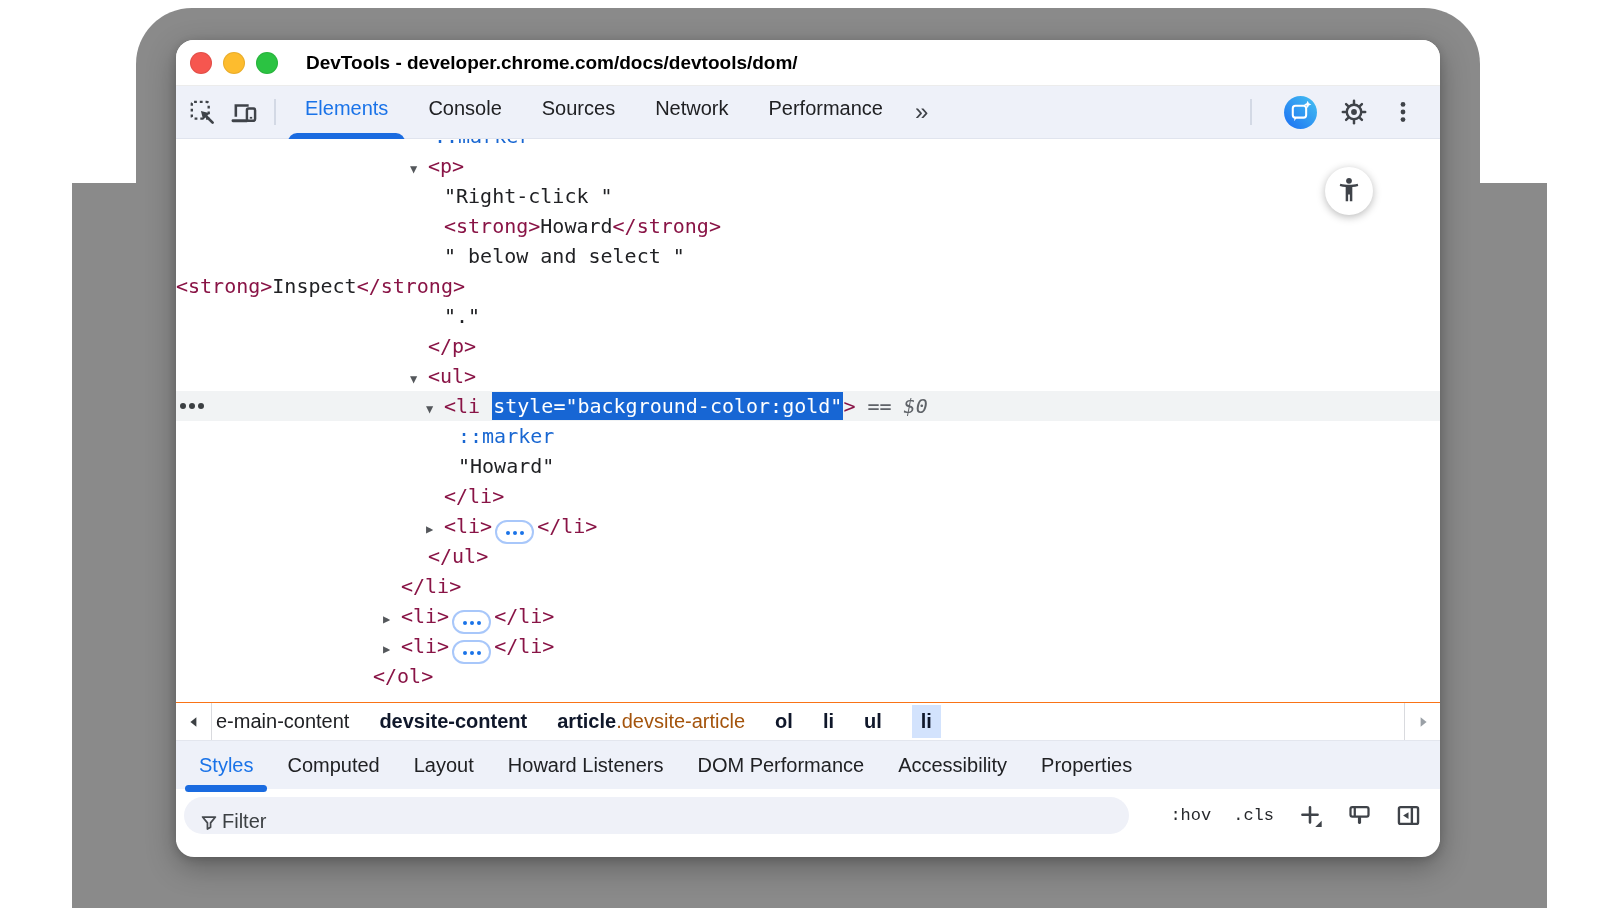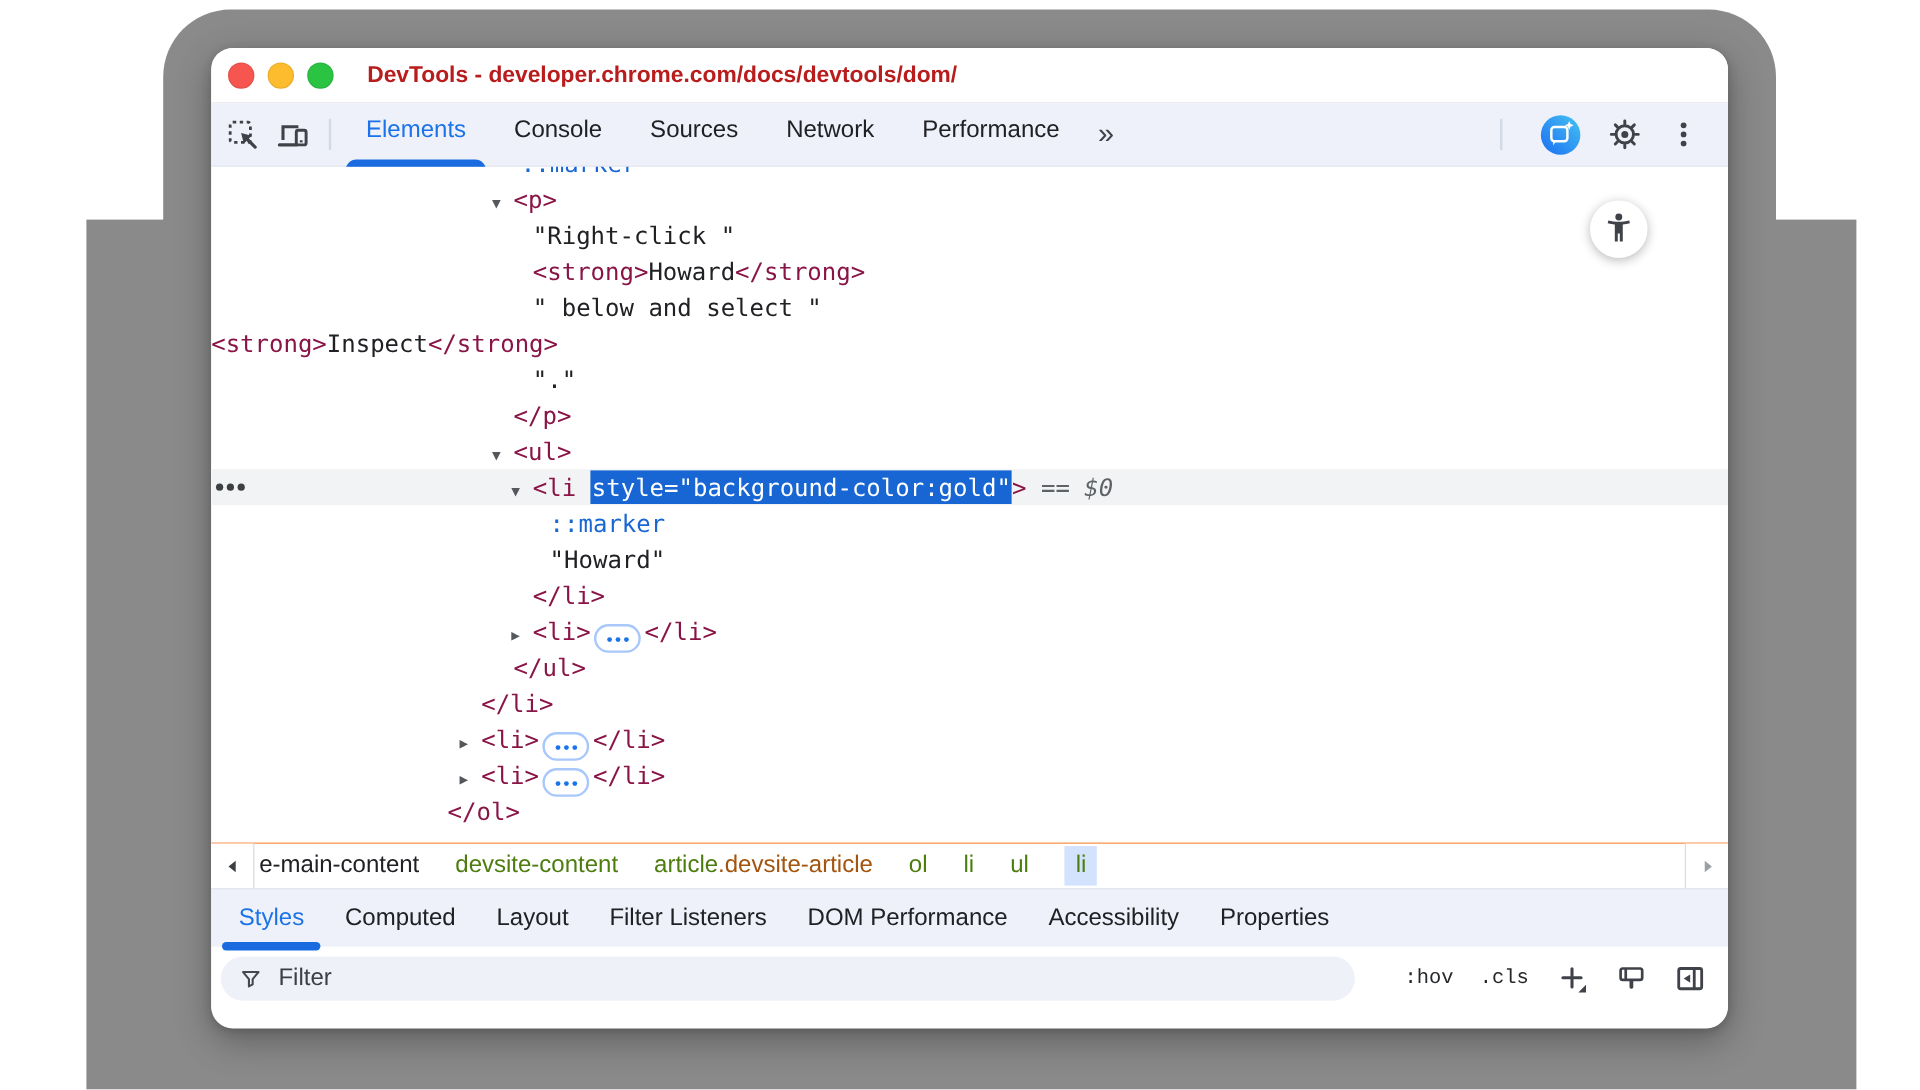--- a/index.html
+++ b/index.html
@@ -14,21 +14,21 @@
   
   .window{position:absolute;left:176px;top:40px;width:1264px;height:817px;background:#fff;
           border-radius:18px;overflow:hidden;
           box-shadow:0 10px 30px rgba(0,0,0,.30),0 2px 8px rgba(0,0,0,.16);}
 
   
   .titlebar{height:45px;display:flex;align-items:center;background:#fff;border-bottom:1px solid #ececec;}
   .lights{display:flex;gap:11px;padding-left:14px;}
   .light{width:22px;height:22px;border-radius:50%;box-shadow:inset 0 0 0 1px rgba(0,0,0,.08);}
   .l-close{background:#f6564f;} .l-min{background:#fdbc2e;} .l-zoom{background:#2bc342;}
-  .wtitle{margin-left:28px;font-size:19px;font-weight:bold;color:#b91c1c;}
+  .wtitle{margin-left:28px;font-size:19px;font-weight:bold;color:#000000;}
 
   
   .toolbar{height:52px;background:#eef1f9;display:flex;align-items:center;border-bottom:1px solid #e0e4ee;}
   .tb-icon{display:flex;align-items:center;justify-content:center;margin:0 7px;cursor:default;}
   .tb-icon:first-child{margin-left:13px;}
   .vsep{width:2px;height:26px;background:#d3d9e5;margin:0 9px;}
   .ttabs{display:flex;height:60px;}
   .ttab{position:relative;padding:0 20px;line-height:52px;font-size:20px;color:#202124;}
   .ttab.active{color:#1a73e8;}
   .ttab.active::after{content:'';position:absolute;left:3px;right:3px;bottom:0;height:9px;
@@ -62,34 +62,34 @@
 
   
   .crumbbar{height:37px;display:flex;align-items:stretch;border-top:1px solid #f97316;background:#fff;}
   .crumb-nav{width:35px;display:flex;align-items:center;justify-content:center;background:#fff;}
   .crumb-nav.left{border-right:1px solid #d9dade;}
   .crumb-nav.right{border-left:1px solid #d9dade;margin-left:auto;}
   .crumbs{display:flex;align-items:center;gap:30px;padding-left:4px;overflow:hidden;flex:1;
           font-size:20px;white-space:nowrap;}
   .crumb{display:inline-block;}
   .crumb.selected{background:#d3e3fd;padding:5px 9px;}
-  .c-tag{color:#4d7c0f;} .c-class{color:#a4540c;} .c-plain{color:#202124;}
+  .c-tag{color:#0f172a;font-weight:bold;} .c-class{color:#a4540c;} .c-plain{color:#202124;}
 
   
   .paneltabs{height:48px;background:#eef1f9;display:flex;align-items:center;padding-left:6px;
              border-top:1px solid #e3e6ee;}
   .ptab{position:relative;height:48px;line-height:48px;padding:0 17px;font-size:20px;color:#202124;}
   .ptab.active{color:#1a73e8;}
   .ptab.active::after{content:'';position:absolute;left:3px;right:3px;bottom:-3px;height:7px;
                       border-radius:7px;background:#1a6be0;z-index:4;}
 
   
   .filterbar{height:53px;display:flex;align-items:center;background:#fff;padding:0 18px 0 8px;}
   .filterpill{width:945px;height:37px;border-radius:19px;background:#eff1f8;display:flex;
-              align-items:center;padding:0 14px;gap:10px;box-sizing:border-box;}
+              align-items:flex-end;padding:0 14px;box-sizing:border-box;}
   .filterpill input{border:0;background:transparent;outline:0;font-size:20px;color:#3c4043;flex:1;
                     font-family:"Liberation Sans",sans-serif;}
   .filterpill input::placeholder{color:#3c4043;opacity:1;}
   .f-controls{margin-left:auto;display:flex;align-items:center;gap:22px;}
   .f-label{font-family:Liberation Mono, monospace;font-size:17px;color:#26282b;}
   .icon-btn{display:flex;align-items:center;justify-content:center;}
 </style>
 </head>
 <body>
 
@@ -226,21 +226,21 @@
       <svg width="12" height="12" viewBox="0 0 10 10">
           <path d="M3 1 L8 5 L3 9 Z" fill="#9aa0a6"></path>
         </svg>
     </div>
   </div>
 
   <div class="paneltabs">
       <div class="ptab active">Styles</div>
       <div class="ptab">Computed</div>
       <div class="ptab">Layout</div>
-      <div class="ptab">Filter Listeners</div>
+      <div class="ptab">Howard Listeners</div>
       <div class="ptab">DOM Performance</div>
       <div class="ptab">Accessibility</div>
       <div class="ptab">Properties</div>
     </div>
 
   <div class="filterbar">
     <div class="filterpill">
       <span class="icon-btn">
         <svg width="22" height="22" viewBox="0 0 24 24">
           <path d="M5 5.5h14l-5.3 6.4v4.8l-3.4 1.9v-6.7L5 5.5z" fill="none" stroke="#45494e" stroke-width="1.9" stroke-linejoin="round"></path>

